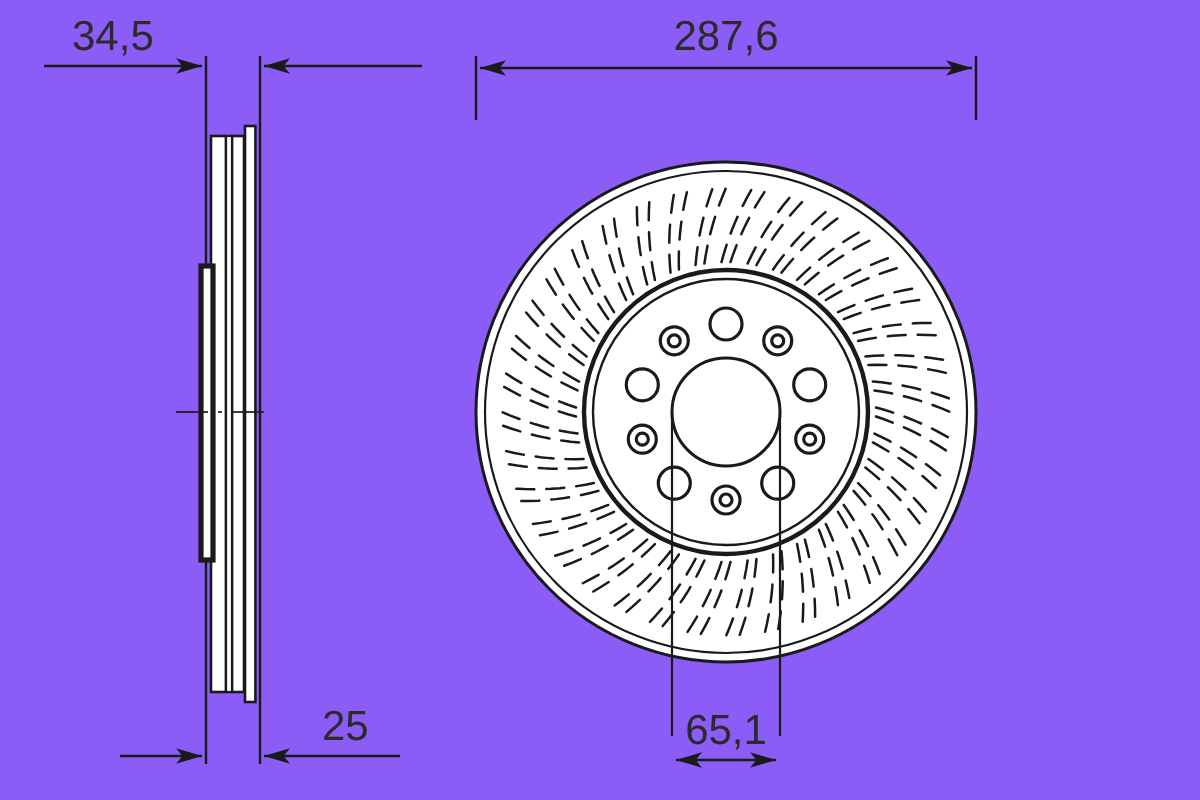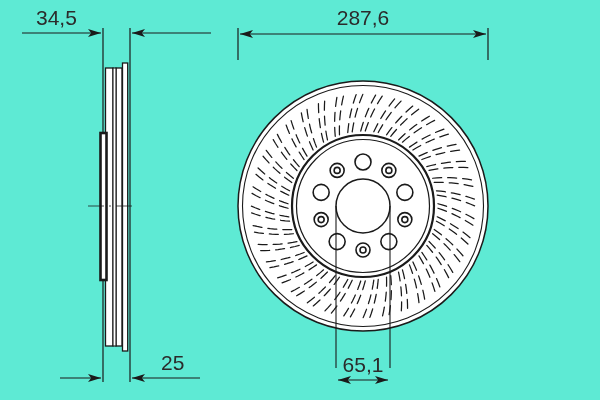--- a/index.html
+++ b/index.html
@@ -4,21 +4,21 @@
 <style>
   html, body {
     margin: 0;
     padding: 0;
     background: #ffffff;
   }
   #sheet {
     position: relative;
     width: 600px;
     height: 400px;
-    background: #5eead4;
+    background: #8b5cf6;
     overflow: hidden;
     font-family: "Liberation Sans", sans-serif;
   }
   #sheet svg {
     display: block;
     position: absolute;
     top: 0;
     left: 0;
   }
   .dim-text {

